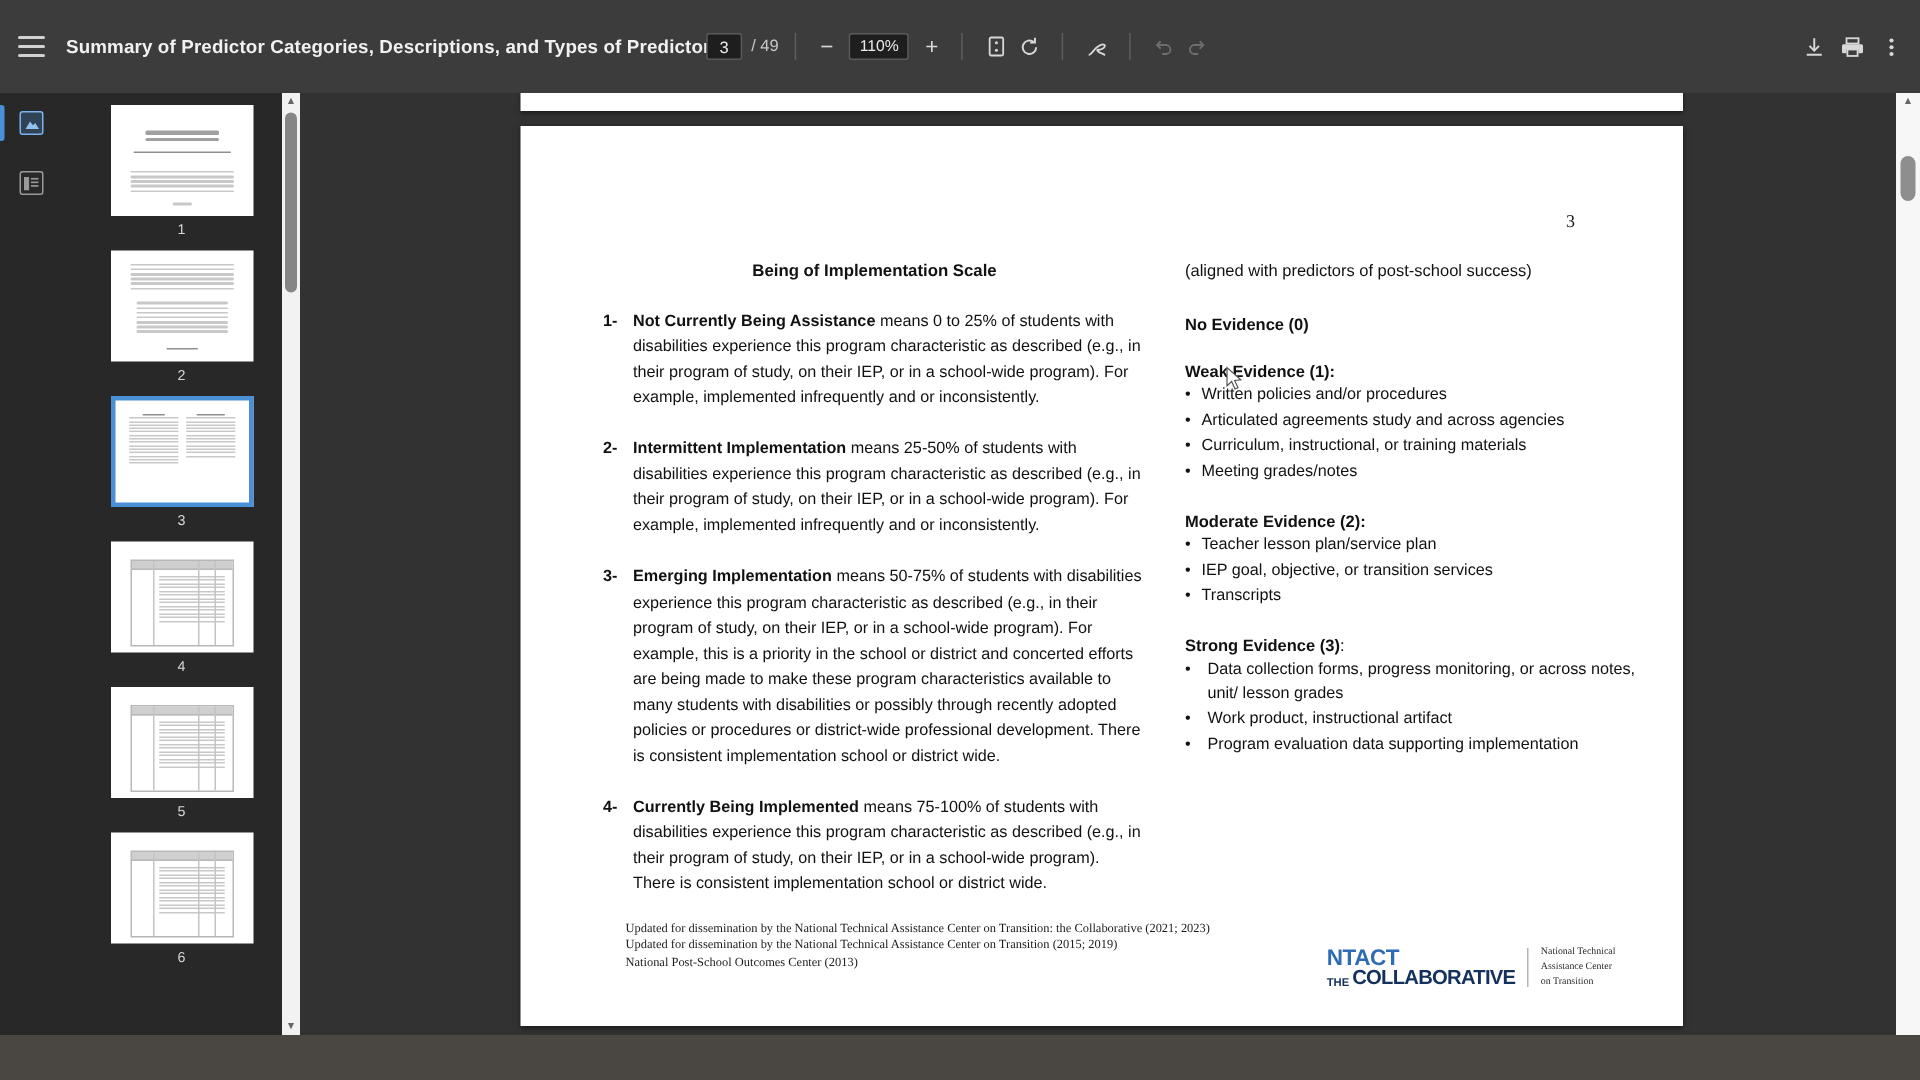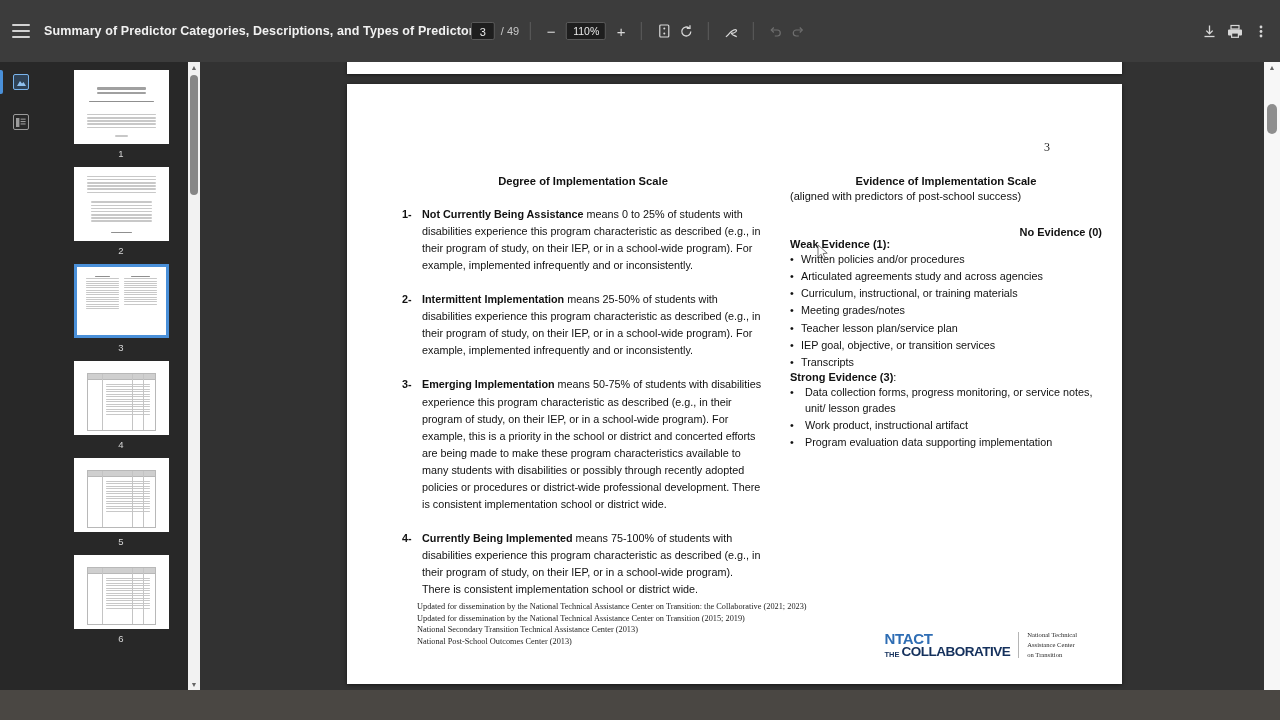--- a/index.html
+++ b/index.html
@@ -125,22 +125,22 @@
     font-size: 11.2px; font-weight: bold; color: #111; text-align: center;
     line-height: 1.35;
   }
   .col-sub { font-size: 11px; color: #111; line-height: 1.35; }
 
   .scale-item { display: flex; margin-top: 17px; font-size: 10.8px; color: #111; line-height: 1.58; }
   .scale-num { font-weight: bold; width: 20px; flex: 0 0 20px; }
   .scale-text { flex: 1; }
   .scale-text b { font-weight: bold; }
 
-  .ev-head { font-size: 11px; font-weight: bold; color: #111; margin-top: 0; }
-  .ev-head.first { margin-top: 22px; text-align: right; }
+  .ev-head { font-size: 11px; font-weight: bold; color: #111; margin-top: 19px; }
+  .ev-head.first { margin-top: 22px; }
   .ev-head .reg { font-weight: normal; }
   .ev-list { margin-top: 2px; }
   .ev-li {
     display: flex; font-size: 10.8px; color: #111; line-height: 1.48; margin-top: 1px;
   }
   .ev-bul { flex: 0 0 11px; }
   .ev-bul.wide { flex: 0 0 15px; }
   .ev-txt { flex: 1; }
 
   .footer {
@@ -463,21 +463,21 @@
   </div>
 
   <div class="viewer">
     <div class="page-prev"></div>
 
     <div class="page">
       <div class="page-num">3</div>
 
       <div class="cols">
         <div class="col-l">
-          <div class="col-head">Degree of Implementation Scale</div>
+          <div class="col-head">Being of Implementation Scale</div>
           <div id="scale-items">
               <div class="scale-item">
                 <div class="scale-num">1-</div>
                 <div class="scale-text"><b>Not Currently Being Assistance</b> means 0 to 25% of students with disabilities experience this program characteristic as described (e.g., in their program of study, on their IEP, or in a school-wide program). For example, implemented infrequently and or inconsistently.</div>
               </div>
               <div class="scale-item">
                 <div class="scale-num">2-</div>
                 <div class="scale-text"><b>Intermittent Implementation</b> means 25-50% of students with disabilities experience this program characteristic as described (e.g., in their program of study, on their IEP, or in a school-wide program).  For example, implemented infrequently and or inconsistently.</div>
               </div>
               <div class="scale-item">
@@ -485,21 +485,20 @@
                 <div class="scale-text"><b>Emerging Implementation</b> means 50-75% of students with disabilities experience this program characteristic as described (e.g., in their program of study, on their IEP, or in a school-wide program). For example, this is a priority in the school or district and concerted efforts are being made to make these program characteristics available to many students with disabilities or possibly through recently adopted policies or procedures or district-wide professional development. There is consistent implementation school or district wide.</div>
               </div>
               <div class="scale-item">
                 <div class="scale-num">4-</div>
                 <div class="scale-text"><b>Currently Being Implemented</b> means 75-100% of students with disabilities experience this program characteristic as described (e.g., in their program of study, on their IEP, or in a school-wide program). There is consistent implementation school or district wide.</div>
               </div>
             </div>
         </div>
 
         <div class="col-r">
-          <div class="col-head">Evidence of Implementation Scale</div>
           <div class="col-sub">(aligned with predictors of post-school success)</div>
           <div id="ev-sections">
               <div class="ev-head first">No Evidence (0)</div>
               <div class="ev-head">Weak Evidence (1):</div>
               <div class="ev-list">
                 <div class="ev-li">
                   <span class="ev-bul">•</span>
                   <span class="ev-txt">Written policies and/or procedures</span>
                 </div>
                 <div class="ev-li">
@@ -508,57 +507,57 @@
                 </div>
                 <div class="ev-li">
                   <span class="ev-bul">•</span>
                   <span class="ev-txt">Curriculum, instructional, or training materials</span>
                 </div>
                 <div class="ev-li">
                   <span class="ev-bul">•</span>
                   <span class="ev-txt">Meeting grades/notes</span>
                 </div>
               </div>
+              <div class="ev-head">Moderate Evidence (2):</div>
               <div class="ev-list">
                 <div class="ev-li">
                   <span class="ev-bul">•</span>
                   <span class="ev-txt">Teacher lesson plan/service plan</span>
                 </div>
                 <div class="ev-li">
                   <span class="ev-bul">•</span>
                   <span class="ev-txt">IEP goal, objective, or transition services</span>
                 </div>
                 <div class="ev-li">
                   <span class="ev-bul">•</span>
                   <span class="ev-txt">Transcripts</span>
                 </div>
               </div>
               <div class="ev-head">Strong Evidence (3)<span class="reg">:</span></div>
               <div class="ev-list">
                 <div class="ev-li">
                   <span class="ev-bul wide">•</span>
-                  <span class="ev-txt">Data collection forms, progress monitoring, or service notes, unit/ lesson grades</span>
+                  <span class="ev-txt">Data collection forms, progress monitoring, or across notes, unit/ lesson grades</span>
                 </div>
                 <div class="ev-li">
                   <span class="ev-bul wide">•</span>
                   <span class="ev-txt">Work product, instructional artifact</span>
                 </div>
                 <div class="ev-li">
                   <span class="ev-bul wide">•</span>
                   <span class="ev-txt">Program evaluation data supporting implementation</span>
                 </div>
               </div>
             </div>
         </div>
       </div>
 
       <div class="footer" id="footer-lines">
           <div>Updated for dissemination by the National Technical Assistance Center on Transition: the Collaborative (2021; 2023)</div>
           <div>Updated for dissemination by the National Technical Assistance Center on Transition (2015; 2019)</div>
-          <div>National Secondary Transition Technical Assistance Center (2013)</div>
           <div>National Post-School Outcomes Center (2013)</div>
         </div>
 
       <div class="logo">
         <div class="logo-mark">
           <div class="logo-ntact">NTACT</div>
           <div style="display:flex;align-items:flex-end;gap:2px;">
             <span class="logo-the">THE</span>
             <span class="logo-collab">COLLABORATIVE</span>
           </div>

